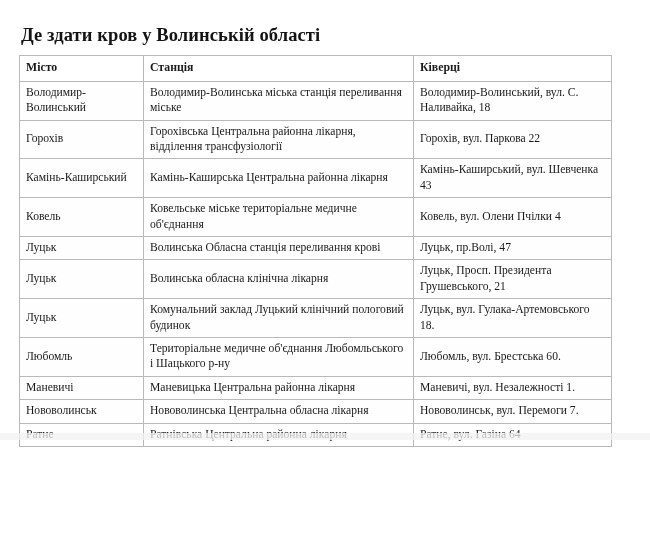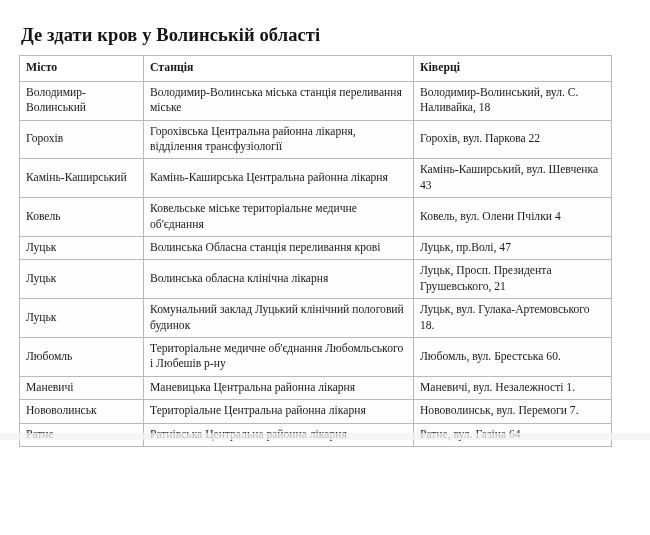--- a/index.html
+++ b/index.html
@@ -137,31 +137,31 @@
             <td class="cell-station">Волинська обласна клінічна  лікарня</td>
             <td class="cell-address">Луцьк, Просп. Президента Грушевського,  21</td>
           </tr>
           <tr>
             <td class="cell-city">Луцьк</td>
             <td class="cell-station">Комунальний заклад Луцький  клінічний пологовий будинок</td>
             <td class="cell-address">Луцьк, вул. Гулака-Артемовського  18.</td>
           </tr>
           <tr>
             <td class="cell-city">Любомль</td>
-            <td class="cell-station">Територіальне медичне об'єднання Любомльського  і Любешів р-ну</td>
+            <td class="cell-station">Територіальне медичне об'єднання Любомльського  і Шацького р-ну</td>
             <td class="cell-address">Любомль, вул. Брестська 60.</td>
           </tr>
           <tr>
             <td class="cell-city">Маневичі</td>
             <td class="cell-station">Маневицька Центральна районна лікарня</td>
             <td class="cell-address">Маневичі, вул. Незалежності 1.</td>
           </tr>
           <tr>
             <td class="cell-city">Нововолинськ</td>
-            <td class="cell-station">Територіальне Центральна районна лікарня</td>
+            <td class="cell-station">Нововолинська Центральна обласна лікарня</td>
             <td class="cell-address">Нововолинськ, вул. Перемоги 7.</td>
           </tr>
           <tr>
             <td class="cell-city">Ратне</td>
             <td class="cell-station">Ратнівська  Центральна районна лікарня</td>
             <td class="cell-address">Ратне, вул. Газіна 64</td>
           </tr>
         </tbody>
     </table>
   </div>

